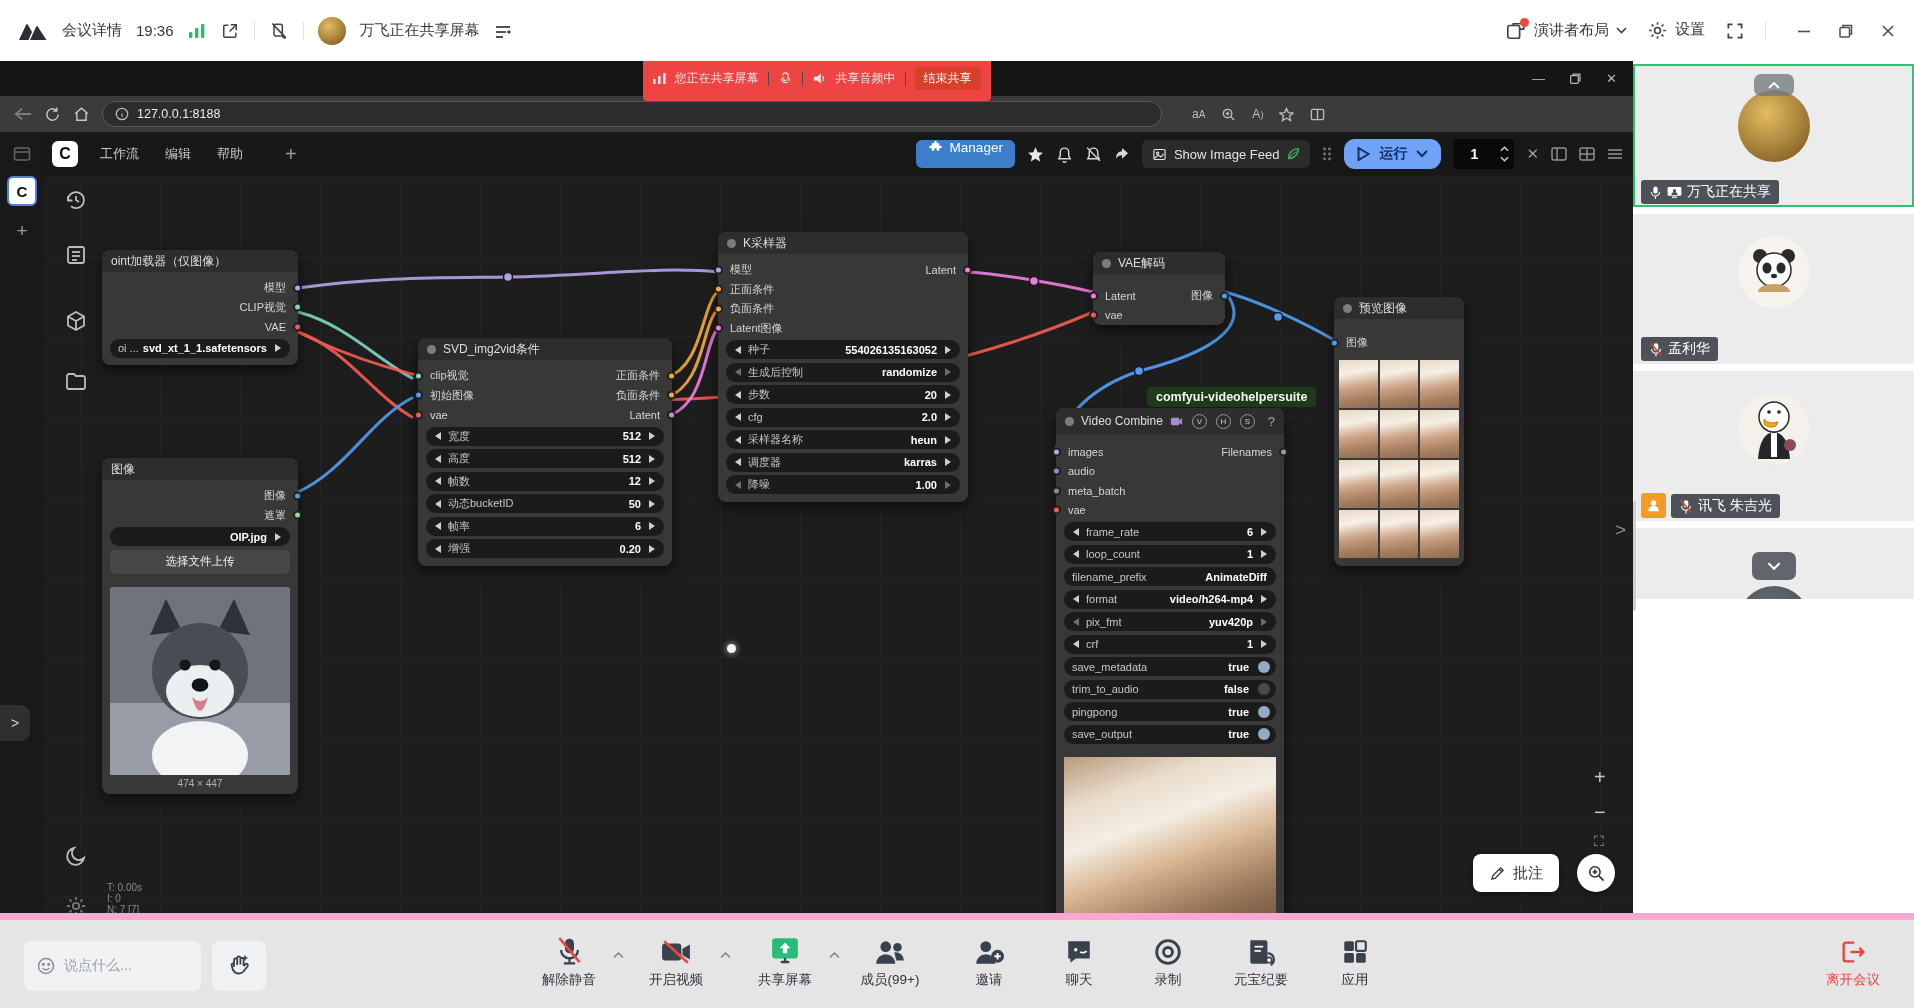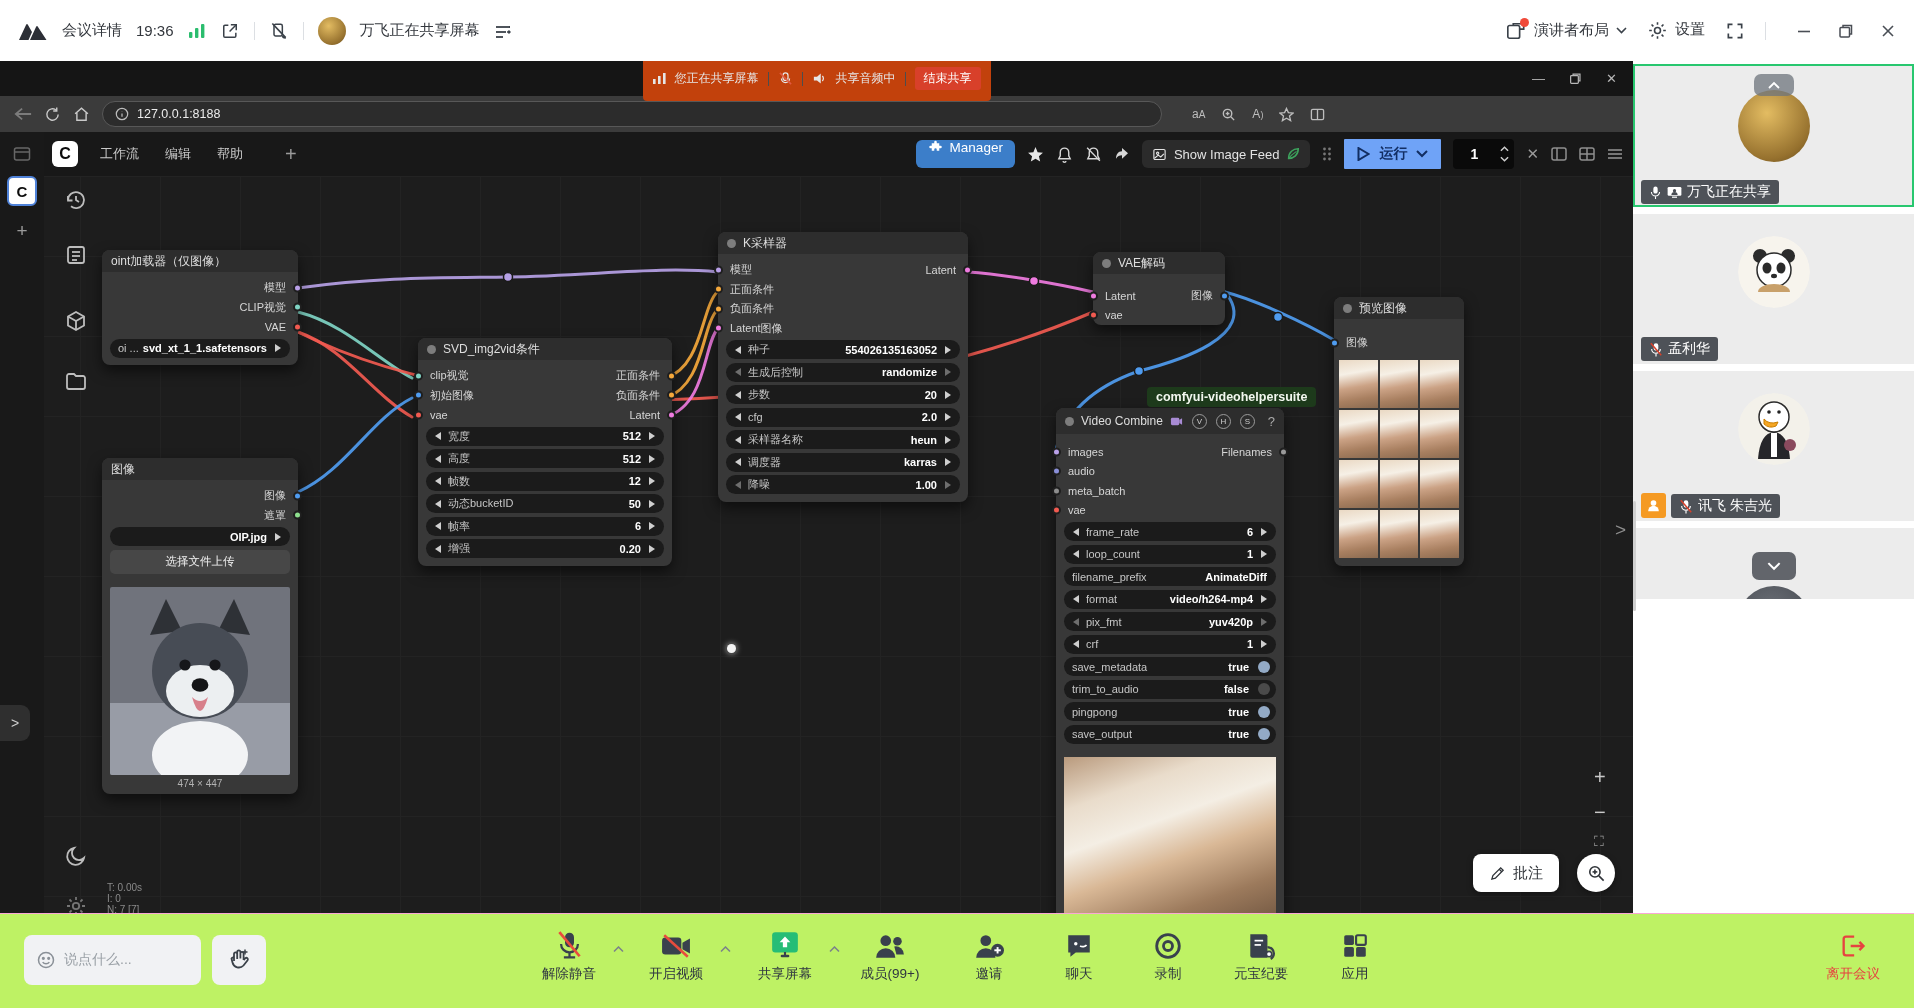--- a/index.html
+++ b/index.html
@@ -12,40 +12,40 @@
   .tb-group{display:flex;align-items:center;gap:14px;}
   .tb-sep{width:1px;height:18px;background:#dcdfe3;}
   .tb-avatar{width:28px;height:28px;border-radius:50%;background:radial-gradient(circle at 38% 32%,#e3bc62,#96712e 70%,#63491c);}
   .tb-win{display:flex;align-items:center;gap:26px;color:#4a4e55;margin-left:10px;}
   .redDot{position:absolute;right:-2px;top:-3px;width:9px;height:9px;border-radius:50%;background:#f04a3a;}
   .relbox{position:relative;display:flex;}
 
   
   #share{position:absolute;left:0;top:61px;width:1633px;height:852px;background:#1f1f1f;overflow:hidden;}
   #strip{position:relative;height:35px;background:#151515;display:flex;align-items:center;justify-content:center;}
-  #stripInner{background:#c2410c;border-radius:4px;height:44px;display:flex;align-items:center;gap:9px;padding:0 10px;color:#e6e6e6;font-size:12px;}
+  #stripInner{background:#ef4444;border-radius:4px;height:44px;display:flex;align-items:center;gap:9px;padding:0 10px;color:#e6e6e6;font-size:12px;}
   .strip-sep{width:1px;height:14px;background:#4d4d4d;}
   #endShare{background:#d8402a;color:#fff;border-radius:3px;padding:3px 9px;font-size:12px;}
   #winctl{position:absolute;right:16px;top:0;height:35px;display:flex;align-items:center;gap:24px;color:#b7b7b7;font-size:13px;}
   #browserbar{height:36px;background:#3b3b3b;display:flex;align-items:center;gap:12px;padding:0 14px;box-sizing:border-box;}
   .bicon{color:#c9c9c9;}
   .bicon.dim{color:#7c7c7c;}
   #urlpill{width:1060px;height:26px;background:#2c2c2c;border:1px solid #585858;border-radius:14px;display:flex;align-items:center;gap:8px;padding:0 12px;box-sizing:border-box;color:#ececec;font-size:12.5px;}
   #navIcons{display:flex;align-items:center;gap:16px;margin-left:18px;color:#bdbdbd;font-size:13px;}
 
   #menubar{position:relative;height:44px;background:#181818;display:flex;align-items:center;color:#c9c9c9;font-size:13px;padding-left:52px;}
   .menu-item{margin-right:26px;}
   #wtab{height:44px;display:flex;align-items:center;gap:8px;padding:0 16px;background:#232323;color:#e2e2e2;border-bottom:2px solid #4f82d8;box-sizing:border-box;margin-left:6px;font-size:13.5px;}
   .tabdot{width:7px;height:7px;border-radius:50%;background:#fff;}
   #newTab{color:#9a9a9a;font-size:20px;margin-left:16px;}
   #menuRight{position:absolute;right:10px;top:0;height:44px;display:flex;align-items:center;gap:12px;}
   #managerBtn{background:#3c7ec9;color:#fff;border-radius:6px;height:28px;display:flex;align-items:flex-start;gap:7px;padding:0 12px;font-size:13.5px;}
   .mico{color:#d8d8d8;}
   #feedBtn{background:#2b2b2b;border-radius:6px;height:28px;display:flex;align-items:center;gap:7px;padding:0 10px;color:#e4e4e4;font-size:13px;}
-  #runBtn{background:#6fa3f7;color:#122e63;border-radius:1px;height:30px;display:flex;align-items:center;gap:9px;padding:0 13px;font-weight:bold;font-size:14px;}
+  #runBtn{background:#6fa3f7;color:#122e63;border-radius:11px;height:30px;display:flex;align-items:center;gap:9px;padding:0 13px;font-weight:bold;font-size:14px;}
   #countBox{background:#0a0a0a;color:#fff;height:30px;min-width:30px;border-radius:4px 0 0 4px;display:flex;align-items:center;justify-content:center;font-weight:bold;font-size:14px;padding:0 6px;}
   #spinArrows{background:#0a0a0a;height:30px;border-radius:0 4px 4px 0;display:flex;flex-direction:column;justify-content:center;gap:4px;padding:0 5px;}
 
   #canvas{position:absolute;left:0;top:115px;width:1633px;height:737px;background:#1d1d1d;overflow:hidden;background-image:linear-gradient(#232323 1px,transparent 1px),linear-gradient(90deg,#232323 1px,transparent 1px);background-size:80px 80px;}
   #edgestrip{position:absolute;left:0;top:71px;width:44px;height:781px;background:#191919;z-index:6;}
   .estack{display:flex;flex-direction:column;align-items:center;gap:14px;padding-top:14px;}
   #ctab{width:26px;height:26px;background:#fff;border-radius:6px;border:2px solid #4f82d8;display:flex;align-items:center;justify-content:center;font-weight:bold;color:#0c0c0c;font-size:15px;}
   #comfySidebar{position:absolute;left:56px;top:0;width:44px;height:100%;z-index:5;}
   .csico{position:absolute;left:8px;color:#bdbdbd;}
   #wires{position:absolute;left:0;top:0;z-index:1;}
@@ -95,21 +95,21 @@
   .chip{position:absolute;left:8px;bottom:3px;background:rgba(64,68,75,.92);color:#fff;font-size:14px;padding:3px 8px;border-radius:3px;display:flex;align-items:center;gap:5px;white-space:nowrap;}
   .roleBadge{position:absolute;left:8px;bottom:3px;width:25px;height:25px;background:#f59a23;border-radius:3px;display:flex;align-items:center;justify-content:center;}
   .chev-pill{position:absolute;left:50%;transform:translateX(-50%);background:rgba(110,116,124,.75);border-radius:7px;display:flex;align-items:center;justify-content:center;color:#fff;}
   #scrollThumb{position:absolute;left:0;top:440px;width:3px;height:110px;background:#cfcfcf;border-radius:2px;}
 
   
   #banner{position:absolute;left:1514px;top:107px;width:354px;height:39px;background:rgba(36,36,36,.88);border-radius:4px;display:flex;align-items:center;gap:11px;padding:0 13px;box-sizing:border-box;z-index:30;color:#fff;font-size:15.5px;}
   #bannerMark{margin-left:auto;opacity:.55;}
 
   
-  #bottombar{position:absolute;left:0;top:913px;width:1914px;height:95px;background:#bef264;border-top:1px solid #f9a8d4;box-sizing:border-box;}
+  #bottombar{position:absolute;left:0;top:913px;width:1914px;height:95px;background:#e5e5e5;border-top:7px solid #f9a8d4;box-sizing:border-box;}
   #chatInput{position:absolute;left:24px;top:21px;width:177px;height:50px;background:#f1f2f4;border-radius:8px;display:flex;align-items:center;gap:8px;padding:0 12px;box-sizing:border-box;color:#9aa0a6;font-size:14px;}
   #handBtn{position:absolute;left:212px;top:21px;width:54px;height:50px;background:#f1f2f4;border-radius:8px;display:flex;align-items:center;justify-content:center;color:#3a4149;}
   .bbtn{position:absolute;top:12px;width:110px;transform:translateX(-50%);text-align:center;color:#2f3640;}
   .bbtn .lbl{font-size:13.5px;margin-top:5px;}
   .bbtn .ic{height:34px;display:flex;align-items:flex-end;justify-content:center;}
   .bchev{position:absolute;top:32px;color:#7b828a;}
   #leaveBtn{position:absolute;left:1853px;top:12px;transform:translateX(-50%);text-align:center;color:#e64340;width:100px;}
   #leaveBtn .lbl{font-size:13.5px;margin-top:5px;}
 </style>
 </head>

